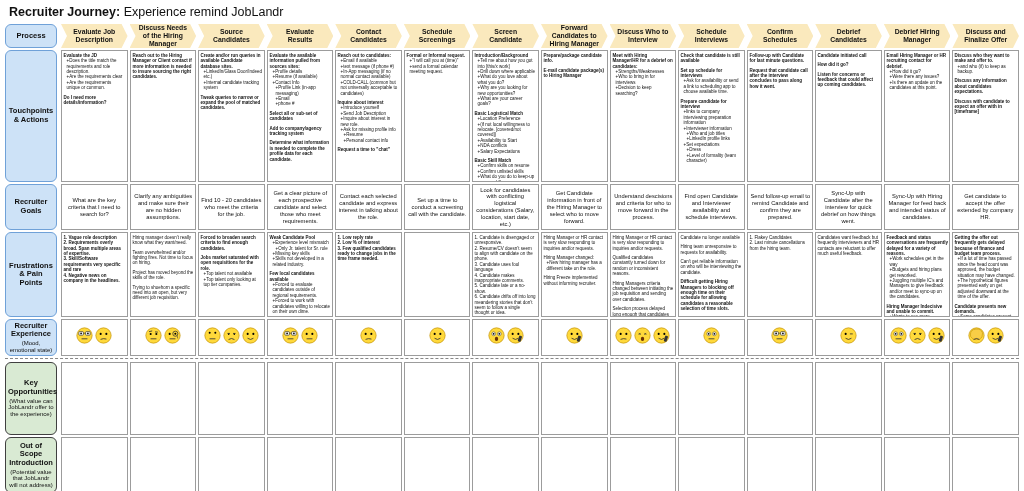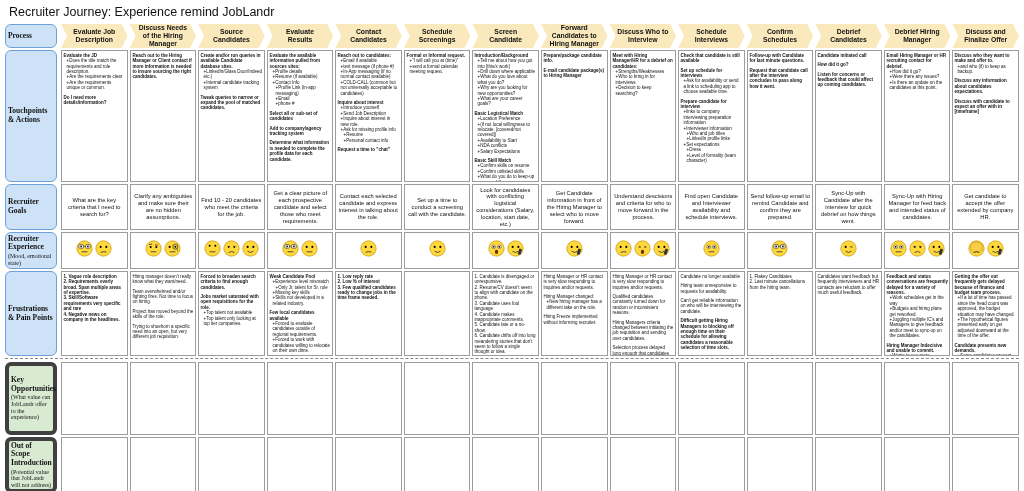--- a/index.html
+++ b/index.html
@@ -1,25 +1,25 @@
 <!DOCTYPE html>
 <html><head>
 <meta charset="utf-8">
 <style>
   html,body{margin:0;padding:0;background:#fff;width:1024px;height:491px;overflow:hidden;
     font-family:"Liberation Sans",sans-serif;color:#111;}
   .page{padding:3px 5px 0 5px;box-sizing:border-box;}
   .title{font-size:12.5px;margin:2px 0 5px 4px;}
-  .title .tb{font-weight:normal;}
+  .title .tb{font-weight:bold;}
   .row{display:flex;align-items:stretch;margin-bottom:2px;}
   .rlabel{flex:0 0 52px;width:52px;margin-right:4px;border-radius:6px;display:flex;
-    flex-direction:column;justify-content:center;text-align:left;font-weight:bold;
-    font-size:7.5px;line-height:1.15;padding:2px;box-sizing:border-box;font-family:Liberation Serif, serif;}
+    flex-direction:column;justify-content:center;text-align:center;font-weight:bold;
+    font-size:7.5px;line-height:1.15;padding:2px;box-sizing:border-box;}
   .blue{background:#CDE2F7;border:1px solid #6FA1D8;}
-  .green{background:#D9EAD3;border:4px solid #404040;}
+  .green{background:#D9EAD3;border:1px solid #404040;}
   .rl-sub{font-weight:normal;font-size:6px;line-height:1.1;margin-top:1px;}
   .cells{flex:1;display:grid;grid-template-columns:repeat(14,1fr);gap:2px;}
   .chev{background:#FAE9BD;clip-path:polygon(0 0,91% 0,100% 50%,91% 100%,0 100%,9% 50%);
     display:flex;align-items:center;justify-content:center;text-align:center;
     font-weight:bold;font-size:6.8px;line-height:1.15;padding:0 7px;}
   .cell{border:1px solid #9c9c9c;background:#fff;overflow:hidden;}
   .goal-inner{width:200%;height:200%;transform:scale(.5);transform-origin:0 0;
     display:flex;align-items:center;justify-content:center;text-align:center;
     font-size:11.5px;line-height:1.2;padding:2px 4px;box-sizing:border-box;}
   .txt-inner{width:200%;transform:scale(.5);transform-origin:0 0;font-size:9px;
@@ -303,235 +303,20 @@
         </div>
         <div class="cell">
           <div class="goal-inner">Sync-Up with Hiring Manager for feed back and intended status of candidates.</div>
         </div>
         <div class="cell">
           <div class="goal-inner">Get candidate to accept the offer extended by company HR.</div>
         </div>
       </div>
   </div>
 
-  <div class="row r-exp">
-    <div class="rlabel blue">
-      <div>Recruiter Experience</div>
-      <div class="rl-sub">(Mood, emotional state)</div>
-    </div>
-    <div class="cells" id="cells-exp">
-        <div class="cell exp">
-          <span class="emoji"><svg width="17" height="17" viewBox="0 0 18 18" aria-hidden="true">
-              <circle cx="9" cy="9" r="8.1" fill="#FFD93B" stroke="#C79810" stroke-width="0.8"></circle>
-              <rect x="3" y="4.9" width="4.8" height="3.8" rx="0.8" fill="#fff" stroke="#333" stroke-width="0.7"></rect>
-              <rect x="10.2" y="4.9" width="4.8" height="3.8" rx="0.8" fill="#fff" stroke="#333" stroke-width="0.7"></rect>
-              <line x1="7.8" y1="6.6" x2="10.2" y2="6.6" stroke="#333" stroke-width="0.7"></line>
-              <circle cx="5.4" cy="6.8" r="0.9"></circle>
-              <circle cx="12.6" cy="6.8" r="0.9"></circle>
-              <path d="M5.9 12.5 h6.2" stroke="#333" stroke-width="0.9" fill="none"></path>
-            </svg></span>
-          <span class="emoji"><svg width="17" height="17" viewBox="0 0 18 18" aria-hidden="true">
-              <circle cx="9" cy="9" r="8.1" fill="#FFD93B" stroke="#C79810" stroke-width="0.8"></circle>
-              <circle cx="6" cy="7.3" r="1.1"></circle>
-              <circle cx="12" cy="7.3" r="1.1"></circle>
-              <path d="M5.9 13.1 q3.1 -1.4 6.2 -0.3" stroke="#333" stroke-width="0.9" fill="none"></path>
-            </svg></span>
-        </div>
-        <div class="cell exp">
-          <span class="emoji"><svg width="17" height="17" viewBox="0 0 18 18" aria-hidden="true">
-              <circle cx="9" cy="9" r="8.1" fill="#FFD93B" stroke="#C79810" stroke-width="0.8"></circle>
-              <path d="M4.3 4.9 L7.6 4.2" stroke="#333" stroke-width="0.9" fill="none"></path>
-              <path d="M10.6 5.2 L13.6 5.4" stroke="#333" stroke-width="0.9" fill="none"></path>
-              <circle cx="6" cy="7.4" r="1.1"></circle>
-              <circle cx="12" cy="7.4" r="1.1"></circle>
-              <path d="M5.9 12.5 h6.2" stroke="#333" stroke-width="0.9" fill="none"></path>
-            </svg></span>
-          <span class="emoji"><svg width="17" height="17" viewBox="0 0 18 18" aria-hidden="true">
-              <circle cx="9" cy="9" r="8.1" fill="#FFD93B" stroke="#C79810" stroke-width="0.8"></circle>
-              <circle cx="6" cy="7.3" r="1.1"></circle>
-              <circle cx="12" cy="7.1" r="2.7" fill="none" stroke="#333" stroke-width="0.8"></circle>
-              <circle cx="12" cy="7.1" r="1.1"></circle>
-              <line x1="13.9" y1="9.1" x2="14.6" y2="12.2" stroke="#333" stroke-width="0.6"></line>
-              <path d="M5.9 12.5 h6.2" stroke="#333" stroke-width="0.9" fill="none"></path>
-            </svg></span>
-        </div>
-        <div class="cell exp">
-          <span class="emoji"><svg width="17" height="17" viewBox="0 0 18 18" aria-hidden="true">
-              <circle cx="9" cy="9" r="8.1" fill="#FFD93B" stroke="#C79810" stroke-width="0.8"></circle>
-              <circle cx="6" cy="6.2" r="1.05"></circle>
-              <circle cx="12" cy="6.2" r="1.05"></circle>
-              <path d="M5.9 12.5 h6.2" stroke="#333" stroke-width="0.9" fill="none"></path>
-            </svg></span>
-          <span class="emoji"><svg width="17" height="17" viewBox="0 0 18 18" aria-hidden="true">
-              <circle cx="9" cy="9" r="8.1" fill="#FFD93B" stroke="#C79810" stroke-width="0.8"></circle>
-              <path d="M4.7 6.8 h2.7" stroke="#333" stroke-width="0.9"></path>
-              <path d="M10.6 6.8 h2.7" stroke="#333" stroke-width="0.9"></path>
-              <circle cx="6" cy="7.7" r="0.8"></circle>
-              <circle cx="12" cy="7.7" r="0.8"></circle>
-              <path d="M5.9 13.3 q3.1 -2.3 6.2 0" stroke="#333" stroke-width="0.9" fill="none"></path>
-            </svg></span>
-          <span class="emoji"><svg width="17" height="17" viewBox="0 0 18 18" aria-hidden="true">
-              <circle cx="9" cy="9" r="8.1" fill="#FFD93B" stroke="#C79810" stroke-width="0.8"></circle>
-              <circle cx="6" cy="7.3" r="1.1"></circle>
-              <circle cx="12" cy="7.3" r="1.1"></circle>
-              <path d="M5.9 11.9 q3.1 2.6 6.2 0" stroke="#333" stroke-width="0.9" fill="none"></path>
-            </svg></span>
-        </div>
-        <div class="cell exp">
-          <span class="emoji"><svg width="17" height="17" viewBox="0 0 18 18" aria-hidden="true">
-              <circle cx="9" cy="9" r="8.1" fill="#FFD93B" stroke="#C79810" stroke-width="0.8"></circle>
-              <rect x="3" y="4.9" width="4.8" height="3.8" rx="0.8" fill="#fff" stroke="#333" stroke-width="0.7"></rect>
-              <rect x="10.2" y="4.9" width="4.8" height="3.8" rx="0.8" fill="#fff" stroke="#333" stroke-width="0.7"></rect>
-              <line x1="7.8" y1="6.6" x2="10.2" y2="6.6" stroke="#333" stroke-width="0.7"></line>
-              <circle cx="5.4" cy="6.8" r="0.9"></circle>
-              <circle cx="12.6" cy="6.8" r="0.9"></circle>
-              <path d="M5.9 12.5 h6.2" stroke="#333" stroke-width="0.9" fill="none"></path>
-            </svg></span>
-          <span class="emoji"><svg width="17" height="17" viewBox="0 0 18 18" aria-hidden="true">
-              <circle cx="9" cy="9" r="8.1" fill="#FFD93B" stroke="#C79810" stroke-width="0.8"></circle>
-              <circle cx="6" cy="7.3" r="1.1"></circle>
-              <circle cx="12" cy="7.3" r="1.1"></circle>
-              <path d="M5.9 12.5 h6.2" stroke="#333" stroke-width="0.9" fill="none"></path>
-            </svg></span>
-        </div>
-        <div class="cell exp">
-          <span class="emoji"><svg width="17" height="17" viewBox="0 0 18 18" aria-hidden="true">
-              <circle cx="9" cy="9" r="8.1" fill="#FFD93B" stroke="#C79810" stroke-width="0.8"></circle>
-              <circle cx="6" cy="7.3" r="1.1"></circle>
-              <circle cx="12" cy="7.3" r="1.1"></circle>
-              <path d="M5.9 13.1 q3.1 -1.4 6.2 -0.3" stroke="#333" stroke-width="0.9" fill="none"></path>
-            </svg></span>
-        </div>
-        <div class="cell exp">
-          <span class="emoji"><svg width="17" height="17" viewBox="0 0 18 18" aria-hidden="true">
-              <circle cx="9" cy="9" r="8.1" fill="#FFD93B" stroke="#C79810" stroke-width="0.8"></circle>
-              <circle cx="6" cy="7.3" r="1.1"></circle>
-              <circle cx="12" cy="7.3" r="1.1"></circle>
-              <path d="M5.9 11.9 q3.1 2.6 6.2 0" stroke="#333" stroke-width="0.9" fill="none"></path>
-            </svg></span>
-        </div>
-        <div class="cell exp">
-          <span class="emoji"><svg width="17" height="17" viewBox="0 0 18 18" aria-hidden="true">
-              <circle cx="9" cy="9" r="8.1" fill="#FFD93B" stroke="#C79810" stroke-width="0.8"></circle>
-              <circle cx="6" cy="7.2" r="2" fill="#fff" stroke="#333" stroke-width="0.5"></circle>
-              <circle cx="12" cy="7.2" r="2" fill="#fff" stroke="#333" stroke-width="0.5"></circle>
-              <circle cx="6" cy="7.2" r="0.95"></circle>
-              <circle cx="12" cy="7.2" r="0.95"></circle>
-              <ellipse cx="9" cy="12.6" rx="1.8" ry="2.2" fill="#6b3305"></ellipse>
-            </svg></span>
-          <span class="emoji"><svg width="17" height="17" viewBox="0 0 18 18" aria-hidden="true">
-              <circle cx="9" cy="9" r="8.1" fill="#FFD93B" stroke="#C79810" stroke-width="0.8"></circle>
-              <circle cx="6" cy="7.3" r="1.1"></circle>
-              <circle cx="12" cy="7.3" r="1.1"></circle>
-              <path d="M5.9 11.9 q3.1 2.6 6.2 0" stroke="#333" stroke-width="0.9" fill="none"></path>
-              <rect x="12.1" y="9.2" width="3.1" height="6.4" rx="1" fill="#333" transform="rotate(18 13.6 12.4)"></rect>
-            </svg></span>
-        </div>
-        <div class="cell exp">
-          <span class="emoji"><svg width="17" height="17" viewBox="0 0 18 18" aria-hidden="true">
-              <circle cx="9" cy="9" r="8.1" fill="#FFD93B" stroke="#C79810" stroke-width="0.8"></circle>
-              <circle cx="6" cy="7.3" r="1.1"></circle>
-              <circle cx="12" cy="7.3" r="1.1"></circle>
-              <path d="M5.9 11.9 q3.1 2.6 6.2 0" stroke="#333" stroke-width="0.9" fill="none"></path>
-              <rect x="12.1" y="9.2" width="3.1" height="6.4" rx="1" fill="#333" transform="rotate(18 13.6 12.4)"></rect>
-            </svg></span>
-        </div>
-        <div class="cell exp">
-          <span class="emoji"><svg width="17" height="17" viewBox="0 0 18 18" aria-hidden="true">
-              <circle cx="9" cy="9" r="8.1" fill="#FFD93B" stroke="#C79810" stroke-width="0.8"></circle>
-              <circle cx="6" cy="7.3" r="1.1"></circle>
-              <circle cx="12" cy="7.3" r="1.1"></circle>
-              <path d="M5.9 13.1 q3.1 -1.4 6.2 -0.3" stroke="#333" stroke-width="0.9" fill="none"></path>
-            </svg></span>
-          <span class="emoji"><svg width="17" height="17" viewBox="0 0 18 18" aria-hidden="true">
-              <circle cx="9" cy="9" r="8.1" fill="#FFD93B" stroke="#C79810" stroke-width="0.8"></circle>
-              <path d="M5 6.3 l2 2 M7 6.3 l-2 2 M11 6.3 l2 2 M13 6.3 l-2 2" stroke="#333" stroke-width="0.8" fill="none"></path>
-              <ellipse cx="9" cy="12.6" rx="1.8" ry="2.2" fill="#6b3305"></ellipse>
-            </svg></span>
-          <span class="emoji"><svg width="17" height="17" viewBox="0 0 18 18" aria-hidden="true">
-              <circle cx="9" cy="9" r="8.1" fill="#FFD93B" stroke="#C79810" stroke-width="0.8"></circle>
-              <circle cx="6" cy="7.3" r="1.1"></circle>
-              <circle cx="12" cy="7.3" r="1.1"></circle>
-              <path d="M5.9 11.9 q3.1 2.6 6.2 0" stroke="#333" stroke-width="0.9" fill="none"></path>
-              <rect x="12.1" y="9.2" width="3.1" height="6.4" rx="1" fill="#333" transform="rotate(18 13.6 12.4)"></rect>
-            </svg></span>
-        </div>
-        <div class="cell exp">
-          <span class="emoji"><svg width="17" height="17" viewBox="0 0 18 18" aria-hidden="true">
-              <circle cx="9" cy="9" r="8.1" fill="#FFD93B" stroke="#C79810" stroke-width="0.8"></circle>
-              <circle cx="6" cy="7.2" r="2" fill="#fff" stroke="#333" stroke-width="0.5"></circle>
-              <circle cx="12" cy="7.2" r="2" fill="#fff" stroke="#333" stroke-width="0.5"></circle>
-              <circle cx="6" cy="7.2" r="0.95"></circle>
-              <circle cx="12" cy="7.2" r="0.95"></circle>
-              <path d="M5.9 12.5 h6.2" stroke="#333" stroke-width="0.9" fill="none"></path>
-            </svg></span>
-        </div>
-        <div class="cell exp">
-          <span class="emoji"><svg width="17" height="17" viewBox="0 0 18 18" aria-hidden="true">
-              <circle cx="9" cy="9" r="8.1" fill="#FFD93B" stroke="#C79810" stroke-width="0.8"></circle>
-              <rect x="3" y="4.9" width="4.8" height="3.8" rx="0.8" fill="#fff" stroke="#333" stroke-width="0.7"></rect>
-              <rect x="10.2" y="4.9" width="4.8" height="3.8" rx="0.8" fill="#fff" stroke="#333" stroke-width="0.7"></rect>
-              <line x1="7.8" y1="6.6" x2="10.2" y2="6.6" stroke="#333" stroke-width="0.7"></line>
-              <circle cx="5.4" cy="6.8" r="0.9"></circle>
-              <circle cx="12.6" cy="6.8" r="0.9"></circle>
-              <path d="M5.9 12.5 h6.2" stroke="#333" stroke-width="0.9" fill="none"></path>
-            </svg></span>
-        </div>
-        <div class="cell exp">
-          <span class="emoji"><svg width="17" height="17" viewBox="0 0 18 18" aria-hidden="true">
-              <circle cx="9" cy="9" r="8.1" fill="#FFD93B" stroke="#C79810" stroke-width="0.8"></circle>
-              <circle cx="6" cy="7.3" r="1.1"></circle>
-              <path d="M10.5 7.3 h3" stroke="#333" stroke-width="0.9"></path>
-              <path d="M5.9 11.9 q3.1 2.6 6.2 0" stroke="#333" stroke-width="0.9" fill="none"></path>
-            </svg></span>
-        </div>
-        <div class="cell exp">
-          <span class="emoji"><svg width="17" height="17" viewBox="0 0 18 18" aria-hidden="true">
-              <circle cx="9" cy="9" r="8.1" fill="#FFD93B" stroke="#C79810" stroke-width="0.8"></circle>
-              <circle cx="6" cy="7.2" r="2" fill="#fff" stroke="#333" stroke-width="0.5"></circle>
-              <circle cx="12" cy="7.2" r="2" fill="#fff" stroke="#333" stroke-width="0.5"></circle>
-              <circle cx="6" cy="7.2" r="0.95"></circle>
-              <circle cx="12" cy="7.2" r="0.95"></circle>
-              <path d="M5.9 12.5 h6.2" stroke="#333" stroke-width="0.9" fill="none"></path>
-            </svg></span>
-          <span class="emoji"><svg width="17" height="17" viewBox="0 0 18 18" aria-hidden="true">
-              <circle cx="9" cy="9" r="8.1" fill="#FFD93B" stroke="#C79810" stroke-width="0.8"></circle>
-              <path d="M4.7 6.8 h2.7" stroke="#333" stroke-width="0.9"></path>
-              <path d="M10.6 6.8 h2.7" stroke="#333" stroke-width="0.9"></path>
-              <circle cx="6" cy="7.7" r="0.8"></circle>
-              <circle cx="12" cy="7.7" r="0.8"></circle>
-              <path d="M5.9 13.3 q3.1 -2.3 6.2 0" stroke="#333" stroke-width="0.9" fill="none"></path>
-            </svg></span>
-          <span class="emoji"><svg width="17" height="17" viewBox="0 0 18 18" aria-hidden="true">
-              <circle cx="9" cy="9" r="8.1" fill="#FFD93B" stroke="#C79810" stroke-width="0.8"></circle>
-              <circle cx="6" cy="7.3" r="1.1"></circle>
-              <circle cx="12" cy="7.3" r="1.1"></circle>
-              <path d="M5.9 11.9 q3.1 2.6 6.2 0" stroke="#333" stroke-width="0.9" fill="none"></path>
-              <rect x="12.1" y="9.2" width="3.1" height="6.4" rx="1" fill="#333" transform="rotate(18 13.6 12.4)"></rect>
-            </svg></span>
-        </div>
-        <div class="cell exp">
-          <span class="emoji"><svg width="17" height="17" viewBox="0 0 18 18" aria-hidden="true">
-              <circle cx="9" cy="9" r="8.1" fill="#FFD93B" stroke="#C79810" stroke-width="0.8"></circle>
-              <path d="M4.7 7.2 q1.3 1.1 2.7 0" fill="none" stroke="#333" stroke-width="0.8"></path>
-              <path d="M10.6 7.2 q1.3 1.1 2.7 0" fill="none" stroke="#333" stroke-width="0.8"></path>
-              <path d="M2.6 7.5 a6.5 5.5 0 0 1 12.8 -1.2 l-0.6 4.4 a6.8 5.8 0 0 1 -12 -0.6 z" fill="#F8CE46" stroke="#C79810" stroke-width="0.7"></path>
-              <path d="M5.9 13.3 q3.1 -2.3 6.2 0" stroke="#333" stroke-width="0.9" fill="none"></path>
-            </svg></span>
-          <span class="emoji"><svg width="17" height="17" viewBox="0 0 18 18" aria-hidden="true">
-              <circle cx="9" cy="9" r="8.1" fill="#FFD93B" stroke="#C79810" stroke-width="0.8"></circle>
-              <circle cx="6" cy="7.3" r="1.1"></circle>
-              <circle cx="12" cy="7.3" r="1.1"></circle>
-              <path d="M5.9 11.9 q3.1 2.6 6.2 0" stroke="#333" stroke-width="0.9" fill="none"></path>
-              <rect x="12.1" y="9.2" width="3.1" height="6.4" rx="1" fill="#333" transform="rotate(18 13.6 12.4)"></rect>
-            </svg></span>
-        </div>
-      </div>
-  </div>
-
   <div class="row r-frus">
     <div class="rlabel blue">
       <div>Frustrations &amp; Pain Points</div>
     </div>
     <div class="cells" id="cells-frus">
         <div class="cell">
           <div class="txt-inner">
             <div class="line b">1. Vague role description</div>
             <div class="line b">2. Requirements overly broad. Span multiple areas of expertise.</div>
             <div class="line b">3. Skill/Software requirements very specific and rare</div>
@@ -656,20 +441,235 @@
             <div class="line i1">+If a lot of time has passed since the head count was approved, the budget situation may have changed.</div>
             <div class="line i1">+The hypothetical figures presented early on get adjusted downward at the time of the offer.</div>
             <div class="line sp"></div>
             <div class="line b">Candidate presents new demands.</div>
             <div class="line i1">+Some candidates present new demands when the offer is in front of them.</div>
           </div>
         </div>
       </div>
   </div>
 
+  <div class="row r-exp">
+    <div class="rlabel blue">
+      <div>Recruiter Experience</div>
+      <div class="rl-sub">(Mood, emotional state)</div>
+    </div>
+    <div class="cells" id="cells-exp">
+        <div class="cell exp">
+          <span class="emoji"><svg width="17" height="17" viewBox="0 0 18 18" aria-hidden="true">
+              <circle cx="9" cy="9" r="8.1" fill="#FFD93B" stroke="#C79810" stroke-width="0.8"></circle>
+              <rect x="3" y="4.9" width="4.8" height="3.8" rx="0.8" fill="#fff" stroke="#333" stroke-width="0.7"></rect>
+              <rect x="10.2" y="4.9" width="4.8" height="3.8" rx="0.8" fill="#fff" stroke="#333" stroke-width="0.7"></rect>
+              <line x1="7.8" y1="6.6" x2="10.2" y2="6.6" stroke="#333" stroke-width="0.7"></line>
+              <circle cx="5.4" cy="6.8" r="0.9"></circle>
+              <circle cx="12.6" cy="6.8" r="0.9"></circle>
+              <path d="M5.9 12.5 h6.2" stroke="#333" stroke-width="0.9" fill="none"></path>
+            </svg></span>
+          <span class="emoji"><svg width="17" height="17" viewBox="0 0 18 18" aria-hidden="true">
+              <circle cx="9" cy="9" r="8.1" fill="#FFD93B" stroke="#C79810" stroke-width="0.8"></circle>
+              <circle cx="6" cy="7.3" r="1.1"></circle>
+              <circle cx="12" cy="7.3" r="1.1"></circle>
+              <path d="M5.9 13.1 q3.1 -1.4 6.2 -0.3" stroke="#333" stroke-width="0.9" fill="none"></path>
+            </svg></span>
+        </div>
+        <div class="cell exp">
+          <span class="emoji"><svg width="17" height="17" viewBox="0 0 18 18" aria-hidden="true">
+              <circle cx="9" cy="9" r="8.1" fill="#FFD93B" stroke="#C79810" stroke-width="0.8"></circle>
+              <path d="M4.3 4.9 L7.6 4.2" stroke="#333" stroke-width="0.9" fill="none"></path>
+              <path d="M10.6 5.2 L13.6 5.4" stroke="#333" stroke-width="0.9" fill="none"></path>
+              <circle cx="6" cy="7.4" r="1.1"></circle>
+              <circle cx="12" cy="7.4" r="1.1"></circle>
+              <path d="M5.9 12.5 h6.2" stroke="#333" stroke-width="0.9" fill="none"></path>
+            </svg></span>
+          <span class="emoji"><svg width="17" height="17" viewBox="0 0 18 18" aria-hidden="true">
+              <circle cx="9" cy="9" r="8.1" fill="#FFD93B" stroke="#C79810" stroke-width="0.8"></circle>
+              <circle cx="6" cy="7.3" r="1.1"></circle>
+              <circle cx="12" cy="7.1" r="2.7" fill="none" stroke="#333" stroke-width="0.8"></circle>
+              <circle cx="12" cy="7.1" r="1.1"></circle>
+              <line x1="13.9" y1="9.1" x2="14.6" y2="12.2" stroke="#333" stroke-width="0.6"></line>
+              <path d="M5.9 12.5 h6.2" stroke="#333" stroke-width="0.9" fill="none"></path>
+            </svg></span>
+        </div>
+        <div class="cell exp">
+          <span class="emoji"><svg width="17" height="17" viewBox="0 0 18 18" aria-hidden="true">
+              <circle cx="9" cy="9" r="8.1" fill="#FFD93B" stroke="#C79810" stroke-width="0.8"></circle>
+              <circle cx="6" cy="6.2" r="1.05"></circle>
+              <circle cx="12" cy="6.2" r="1.05"></circle>
+              <path d="M5.9 12.5 h6.2" stroke="#333" stroke-width="0.9" fill="none"></path>
+            </svg></span>
+          <span class="emoji"><svg width="17" height="17" viewBox="0 0 18 18" aria-hidden="true">
+              <circle cx="9" cy="9" r="8.1" fill="#FFD93B" stroke="#C79810" stroke-width="0.8"></circle>
+              <path d="M4.7 6.8 h2.7" stroke="#333" stroke-width="0.9"></path>
+              <path d="M10.6 6.8 h2.7" stroke="#333" stroke-width="0.9"></path>
+              <circle cx="6" cy="7.7" r="0.8"></circle>
+              <circle cx="12" cy="7.7" r="0.8"></circle>
+              <path d="M5.9 13.3 q3.1 -2.3 6.2 0" stroke="#333" stroke-width="0.9" fill="none"></path>
+            </svg></span>
+          <span class="emoji"><svg width="17" height="17" viewBox="0 0 18 18" aria-hidden="true">
+              <circle cx="9" cy="9" r="8.1" fill="#FFD93B" stroke="#C79810" stroke-width="0.8"></circle>
+              <circle cx="6" cy="7.3" r="1.1"></circle>
+              <circle cx="12" cy="7.3" r="1.1"></circle>
+              <path d="M5.9 11.9 q3.1 2.6 6.2 0" stroke="#333" stroke-width="0.9" fill="none"></path>
+            </svg></span>
+        </div>
+        <div class="cell exp">
+          <span class="emoji"><svg width="17" height="17" viewBox="0 0 18 18" aria-hidden="true">
+              <circle cx="9" cy="9" r="8.1" fill="#FFD93B" stroke="#C79810" stroke-width="0.8"></circle>
+              <rect x="3" y="4.9" width="4.8" height="3.8" rx="0.8" fill="#fff" stroke="#333" stroke-width="0.7"></rect>
+              <rect x="10.2" y="4.9" width="4.8" height="3.8" rx="0.8" fill="#fff" stroke="#333" stroke-width="0.7"></rect>
+              <line x1="7.8" y1="6.6" x2="10.2" y2="6.6" stroke="#333" stroke-width="0.7"></line>
+              <circle cx="5.4" cy="6.8" r="0.9"></circle>
+              <circle cx="12.6" cy="6.8" r="0.9"></circle>
+              <path d="M5.9 12.5 h6.2" stroke="#333" stroke-width="0.9" fill="none"></path>
+            </svg></span>
+          <span class="emoji"><svg width="17" height="17" viewBox="0 0 18 18" aria-hidden="true">
+              <circle cx="9" cy="9" r="8.1" fill="#FFD93B" stroke="#C79810" stroke-width="0.8"></circle>
+              <circle cx="6" cy="7.3" r="1.1"></circle>
+              <circle cx="12" cy="7.3" r="1.1"></circle>
+              <path d="M5.9 12.5 h6.2" stroke="#333" stroke-width="0.9" fill="none"></path>
+            </svg></span>
+        </div>
+        <div class="cell exp">
+          <span class="emoji"><svg width="17" height="17" viewBox="0 0 18 18" aria-hidden="true">
+              <circle cx="9" cy="9" r="8.1" fill="#FFD93B" stroke="#C79810" stroke-width="0.8"></circle>
+              <circle cx="6" cy="7.3" r="1.1"></circle>
+              <circle cx="12" cy="7.3" r="1.1"></circle>
+              <path d="M5.9 13.1 q3.1 -1.4 6.2 -0.3" stroke="#333" stroke-width="0.9" fill="none"></path>
+            </svg></span>
+        </div>
+        <div class="cell exp">
+          <span class="emoji"><svg width="17" height="17" viewBox="0 0 18 18" aria-hidden="true">
+              <circle cx="9" cy="9" r="8.1" fill="#FFD93B" stroke="#C79810" stroke-width="0.8"></circle>
+              <circle cx="6" cy="7.3" r="1.1"></circle>
+              <circle cx="12" cy="7.3" r="1.1"></circle>
+              <path d="M5.9 11.9 q3.1 2.6 6.2 0" stroke="#333" stroke-width="0.9" fill="none"></path>
+            </svg></span>
+        </div>
+        <div class="cell exp">
+          <span class="emoji"><svg width="17" height="17" viewBox="0 0 18 18" aria-hidden="true">
+              <circle cx="9" cy="9" r="8.1" fill="#FFD93B" stroke="#C79810" stroke-width="0.8"></circle>
+              <circle cx="6" cy="7.2" r="2" fill="#fff" stroke="#333" stroke-width="0.5"></circle>
+              <circle cx="12" cy="7.2" r="2" fill="#fff" stroke="#333" stroke-width="0.5"></circle>
+              <circle cx="6" cy="7.2" r="0.95"></circle>
+              <circle cx="12" cy="7.2" r="0.95"></circle>
+              <ellipse cx="9" cy="12.6" rx="1.8" ry="2.2" fill="#6b3305"></ellipse>
+            </svg></span>
+          <span class="emoji"><svg width="17" height="17" viewBox="0 0 18 18" aria-hidden="true">
+              <circle cx="9" cy="9" r="8.1" fill="#FFD93B" stroke="#C79810" stroke-width="0.8"></circle>
+              <circle cx="6" cy="7.3" r="1.1"></circle>
+              <circle cx="12" cy="7.3" r="1.1"></circle>
+              <path d="M5.9 11.9 q3.1 2.6 6.2 0" stroke="#333" stroke-width="0.9" fill="none"></path>
+              <rect x="12.1" y="9.2" width="3.1" height="6.4" rx="1" fill="#333" transform="rotate(18 13.6 12.4)"></rect>
+            </svg></span>
+        </div>
+        <div class="cell exp">
+          <span class="emoji"><svg width="17" height="17" viewBox="0 0 18 18" aria-hidden="true">
+              <circle cx="9" cy="9" r="8.1" fill="#FFD93B" stroke="#C79810" stroke-width="0.8"></circle>
+              <circle cx="6" cy="7.3" r="1.1"></circle>
+              <circle cx="12" cy="7.3" r="1.1"></circle>
+              <path d="M5.9 11.9 q3.1 2.6 6.2 0" stroke="#333" stroke-width="0.9" fill="none"></path>
+              <rect x="12.1" y="9.2" width="3.1" height="6.4" rx="1" fill="#333" transform="rotate(18 13.6 12.4)"></rect>
+            </svg></span>
+        </div>
+        <div class="cell exp">
+          <span class="emoji"><svg width="17" height="17" viewBox="0 0 18 18" aria-hidden="true">
+              <circle cx="9" cy="9" r="8.1" fill="#FFD93B" stroke="#C79810" stroke-width="0.8"></circle>
+              <circle cx="6" cy="7.3" r="1.1"></circle>
+              <circle cx="12" cy="7.3" r="1.1"></circle>
+              <path d="M5.9 13.1 q3.1 -1.4 6.2 -0.3" stroke="#333" stroke-width="0.9" fill="none"></path>
+            </svg></span>
+          <span class="emoji"><svg width="17" height="17" viewBox="0 0 18 18" aria-hidden="true">
+              <circle cx="9" cy="9" r="8.1" fill="#FFD93B" stroke="#C79810" stroke-width="0.8"></circle>
+              <path d="M5 6.3 l2 2 M7 6.3 l-2 2 M11 6.3 l2 2 M13 6.3 l-2 2" stroke="#333" stroke-width="0.8" fill="none"></path>
+              <ellipse cx="9" cy="12.6" rx="1.8" ry="2.2" fill="#6b3305"></ellipse>
+            </svg></span>
+          <span class="emoji"><svg width="17" height="17" viewBox="0 0 18 18" aria-hidden="true">
+              <circle cx="9" cy="9" r="8.1" fill="#FFD93B" stroke="#C79810" stroke-width="0.8"></circle>
+              <circle cx="6" cy="7.3" r="1.1"></circle>
+              <circle cx="12" cy="7.3" r="1.1"></circle>
+              <path d="M5.9 11.9 q3.1 2.6 6.2 0" stroke="#333" stroke-width="0.9" fill="none"></path>
+              <rect x="12.1" y="9.2" width="3.1" height="6.4" rx="1" fill="#333" transform="rotate(18 13.6 12.4)"></rect>
+            </svg></span>
+        </div>
+        <div class="cell exp">
+          <span class="emoji"><svg width="17" height="17" viewBox="0 0 18 18" aria-hidden="true">
+              <circle cx="9" cy="9" r="8.1" fill="#FFD93B" stroke="#C79810" stroke-width="0.8"></circle>
+              <circle cx="6" cy="7.2" r="2" fill="#fff" stroke="#333" stroke-width="0.5"></circle>
+              <circle cx="12" cy="7.2" r="2" fill="#fff" stroke="#333" stroke-width="0.5"></circle>
+              <circle cx="6" cy="7.2" r="0.95"></circle>
+              <circle cx="12" cy="7.2" r="0.95"></circle>
+              <path d="M5.9 12.5 h6.2" stroke="#333" stroke-width="0.9" fill="none"></path>
+            </svg></span>
+        </div>
+        <div class="cell exp">
+          <span class="emoji"><svg width="17" height="17" viewBox="0 0 18 18" aria-hidden="true">
+              <circle cx="9" cy="9" r="8.1" fill="#FFD93B" stroke="#C79810" stroke-width="0.8"></circle>
+              <rect x="3" y="4.9" width="4.8" height="3.8" rx="0.8" fill="#fff" stroke="#333" stroke-width="0.7"></rect>
+              <rect x="10.2" y="4.9" width="4.8" height="3.8" rx="0.8" fill="#fff" stroke="#333" stroke-width="0.7"></rect>
+              <line x1="7.8" y1="6.6" x2="10.2" y2="6.6" stroke="#333" stroke-width="0.7"></line>
+              <circle cx="5.4" cy="6.8" r="0.9"></circle>
+              <circle cx="12.6" cy="6.8" r="0.9"></circle>
+              <path d="M5.9 12.5 h6.2" stroke="#333" stroke-width="0.9" fill="none"></path>
+            </svg></span>
+        </div>
+        <div class="cell exp">
+          <span class="emoji"><svg width="17" height="17" viewBox="0 0 18 18" aria-hidden="true">
+              <circle cx="9" cy="9" r="8.1" fill="#FFD93B" stroke="#C79810" stroke-width="0.8"></circle>
+              <circle cx="6" cy="7.3" r="1.1"></circle>
+              <path d="M10.5 7.3 h3" stroke="#333" stroke-width="0.9"></path>
+              <path d="M5.9 11.9 q3.1 2.6 6.2 0" stroke="#333" stroke-width="0.9" fill="none"></path>
+            </svg></span>
+        </div>
+        <div class="cell exp">
+          <span class="emoji"><svg width="17" height="17" viewBox="0 0 18 18" aria-hidden="true">
+              <circle cx="9" cy="9" r="8.1" fill="#FFD93B" stroke="#C79810" stroke-width="0.8"></circle>
+              <circle cx="6" cy="7.2" r="2" fill="#fff" stroke="#333" stroke-width="0.5"></circle>
+              <circle cx="12" cy="7.2" r="2" fill="#fff" stroke="#333" stroke-width="0.5"></circle>
+              <circle cx="6" cy="7.2" r="0.95"></circle>
+              <circle cx="12" cy="7.2" r="0.95"></circle>
+              <path d="M5.9 12.5 h6.2" stroke="#333" stroke-width="0.9" fill="none"></path>
+            </svg></span>
+          <span class="emoji"><svg width="17" height="17" viewBox="0 0 18 18" aria-hidden="true">
+              <circle cx="9" cy="9" r="8.1" fill="#FFD93B" stroke="#C79810" stroke-width="0.8"></circle>
+              <path d="M4.7 6.8 h2.7" stroke="#333" stroke-width="0.9"></path>
+              <path d="M10.6 6.8 h2.7" stroke="#333" stroke-width="0.9"></path>
+              <circle cx="6" cy="7.7" r="0.8"></circle>
+              <circle cx="12" cy="7.7" r="0.8"></circle>
+              <path d="M5.9 13.3 q3.1 -2.3 6.2 0" stroke="#333" stroke-width="0.9" fill="none"></path>
+            </svg></span>
+          <span class="emoji"><svg width="17" height="17" viewBox="0 0 18 18" aria-hidden="true">
+              <circle cx="9" cy="9" r="8.1" fill="#FFD93B" stroke="#C79810" stroke-width="0.8"></circle>
+              <circle cx="6" cy="7.3" r="1.1"></circle>
+              <circle cx="12" cy="7.3" r="1.1"></circle>
+              <path d="M5.9 11.9 q3.1 2.6 6.2 0" stroke="#333" stroke-width="0.9" fill="none"></path>
+              <rect x="12.1" y="9.2" width="3.1" height="6.4" rx="1" fill="#333" transform="rotate(18 13.6 12.4)"></rect>
+            </svg></span>
+        </div>
+        <div class="cell exp">
+          <span class="emoji"><svg width="17" height="17" viewBox="0 0 18 18" aria-hidden="true">
+              <circle cx="9" cy="9" r="8.1" fill="#FFD93B" stroke="#C79810" stroke-width="0.8"></circle>
+              <path d="M4.7 7.2 q1.3 1.1 2.7 0" fill="none" stroke="#333" stroke-width="0.8"></path>
+              <path d="M10.6 7.2 q1.3 1.1 2.7 0" fill="none" stroke="#333" stroke-width="0.8"></path>
+              <path d="M2.6 7.5 a6.5 5.5 0 0 1 12.8 -1.2 l-0.6 4.4 a6.8 5.8 0 0 1 -12 -0.6 z" fill="#F8CE46" stroke="#C79810" stroke-width="0.7"></path>
+              <path d="M5.9 13.3 q3.1 -2.3 6.2 0" stroke="#333" stroke-width="0.9" fill="none"></path>
+            </svg></span>
+          <span class="emoji"><svg width="17" height="17" viewBox="0 0 18 18" aria-hidden="true">
+              <circle cx="9" cy="9" r="8.1" fill="#FFD93B" stroke="#C79810" stroke-width="0.8"></circle>
+              <circle cx="6" cy="7.3" r="1.1"></circle>
+              <circle cx="12" cy="7.3" r="1.1"></circle>
+              <path d="M5.9 11.9 q3.1 2.6 6.2 0" stroke="#333" stroke-width="0.9" fill="none"></path>
+              <rect x="12.1" y="9.2" width="3.1" height="6.4" rx="1" fill="#333" transform="rotate(18 13.6 12.4)"></rect>
+            </svg></span>
+        </div>
+      </div>
+  </div>
+
   <div class="divider"></div>
 
   <div class="row r-key">
     <div class="rlabel green">
       <div>Key Opportunities</div>
       <div class="rl-sub">(What value can JobLandr offer to the experience)</div>
     </div>
     <div class="cells" id="cells-key">
         <div class="cell"></div>
         <div class="cell"></div>

